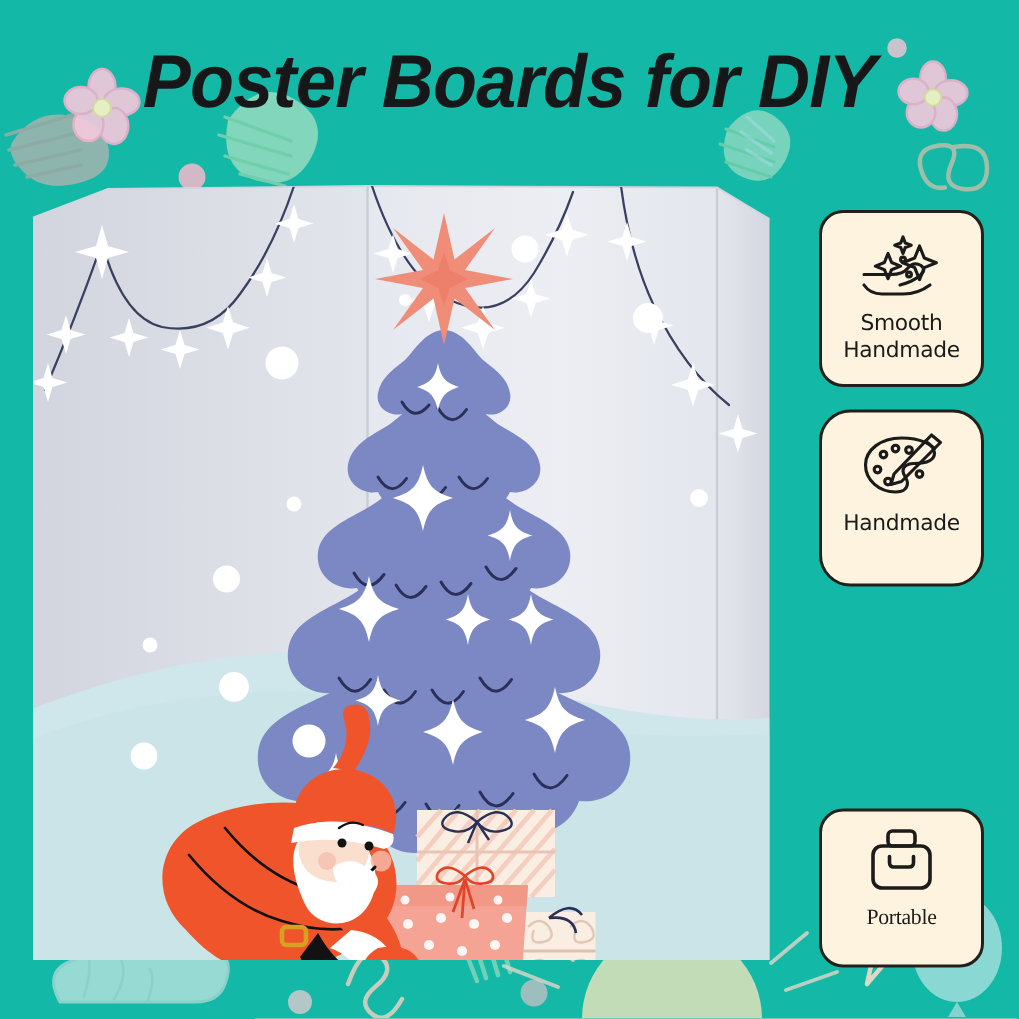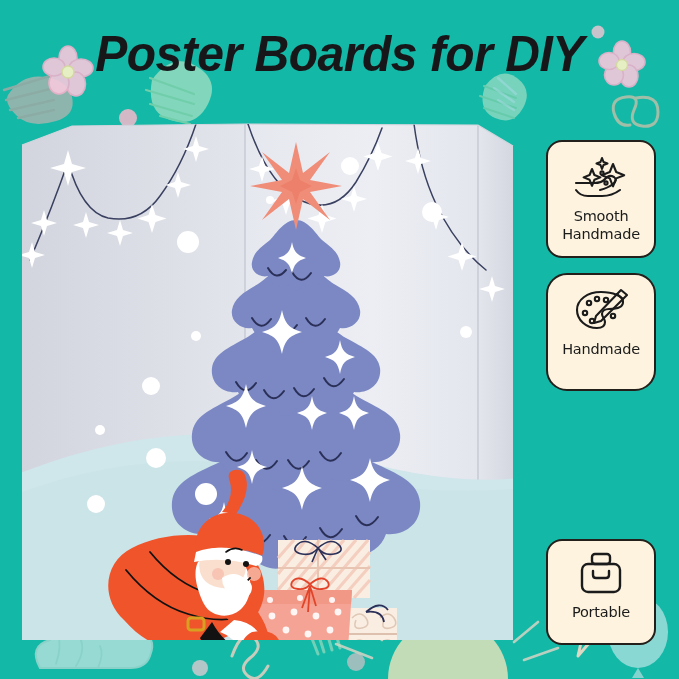--- a/index.html
+++ b/index.html
@@ -43,21 +43,21 @@
   .card-3{top:266px;height:118px;}
   .card-4{top:399px;height:106px;}
   .card-icon{margin-top:11px;height:50px;display:flex;align-items:center;justify-content:center;}
   .card-4 .card-icon{margin-top:9px;height:46px;}
   .card-label{
     margin-top:4px;
     font-size:14.5px;color:#1b1b1b;text-align:center;line-height:18px;
     font-family:"DejaVu Sans", sans-serif;
     letter-spacing:-0.2px;
   }
-  .card-4 .card-label{margin-top:7px;}
+  .card-4 .card-label{margin-top:7px;font-family:Liberation Serif, serif;}
 </style>
 </head>
 <body>
 
 <div id="stage">
 
   <svg class="doodle" style="left:0;top:0;width:679px;height:140px;" viewBox="0 0 679 140">
 
     <g opacity="0.55">
       <path d="M8 95 q14 -22 38 -18 q22 4 26 20 q4 18 -16 24 q-26 8 -40 -6 q-12 -12 -8 -20z" fill="#f3b4b4"></path>

